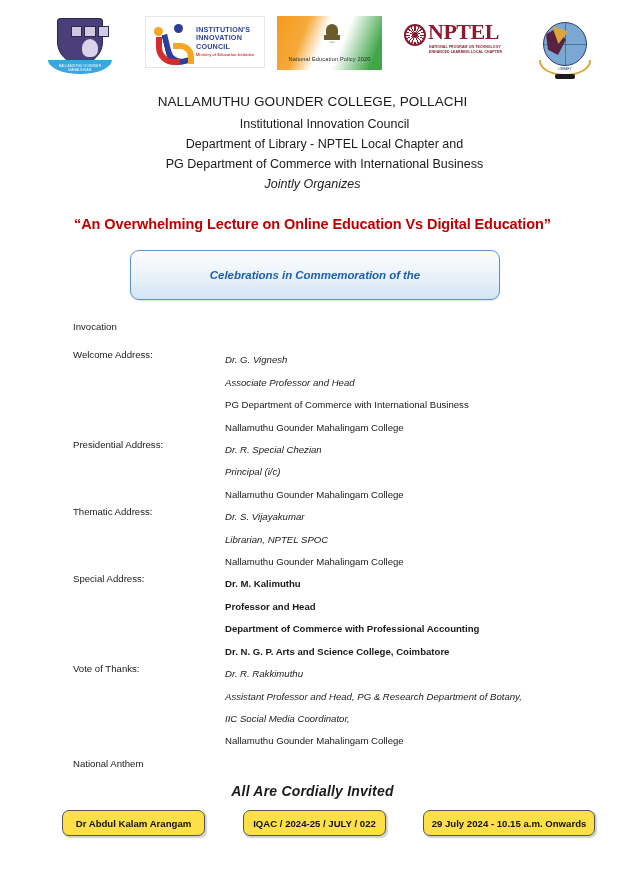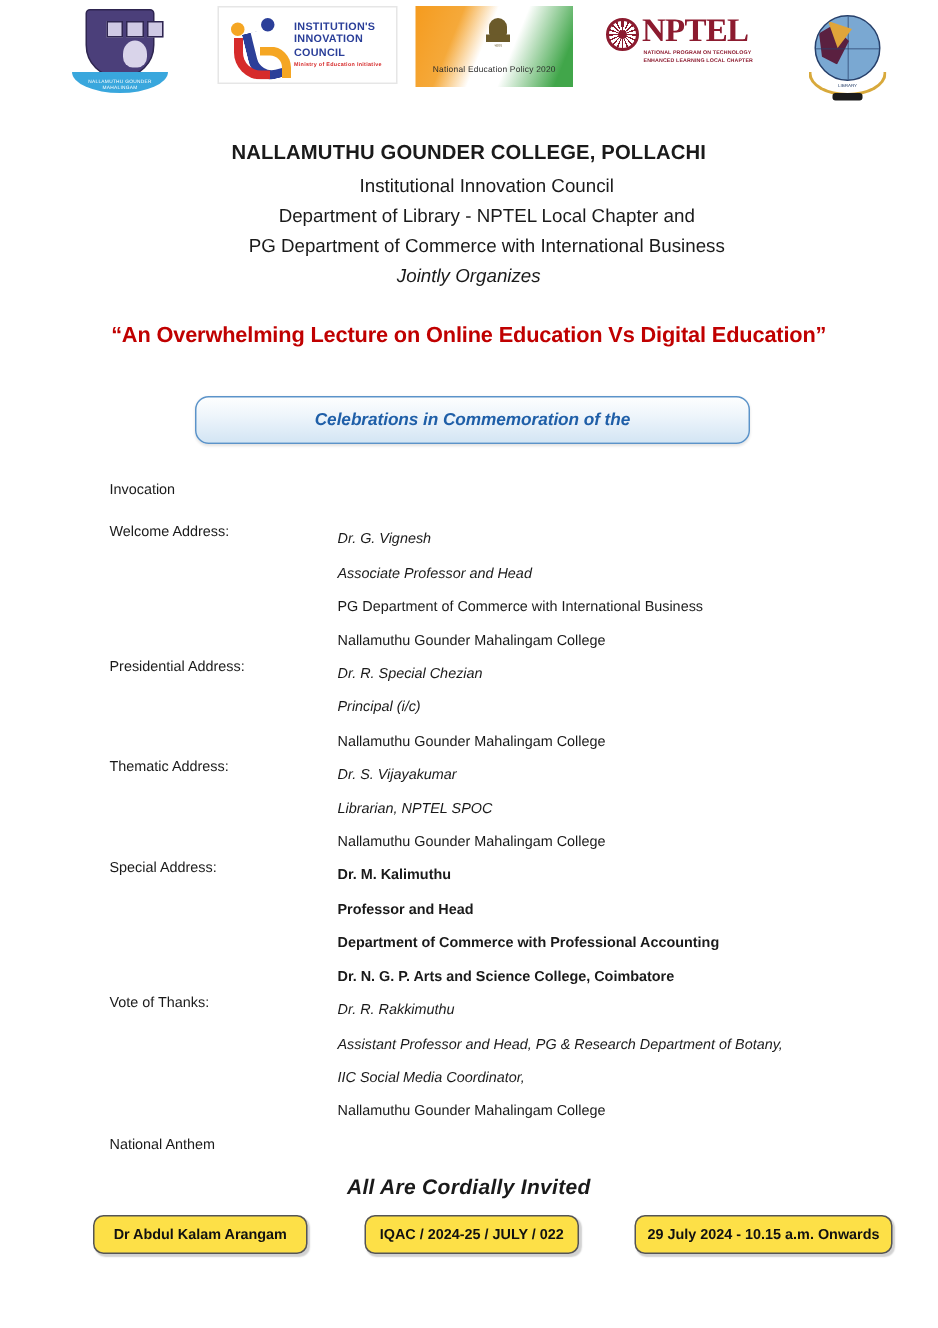--- a/index.html
+++ b/index.html
@@ -12,21 +12,21 @@
     height: 885px;
     position: relative;
     font-family: "Liberation Sans", sans-serif;
     color: #1a1a1a;
     overflow: hidden;
   }
 
   
   .logo-bar {
     position: absolute;
-    top: 4px;
+    top: 16px;
     left: 0;
     width: 514px;
     height: 68px;
   }
   .logo {
     position: absolute;
     top: 0;
   }
 
   
@@ -334,21 +334,21 @@
   
   .header-block {
     position: absolute;
     top: 94px;
     left: 0;
     width: 625px;
     text-align: center;
   }
   .college-name {
     font-size: 13.5px;
-    font-weight: bold;
+    font-weight: normal;
     letter-spacing: 0.1px;
     margin-bottom: 8px;
   }
   .org-line {
     font-size: 12.5px;
     margin-bottom: 6px;
     margin-left: 24px;
   }
   .jointly {
     font-size: 12.5px;
@@ -365,24 +365,24 @@
     text-align: center;
     font-size: 14.5px;
     font-weight: bold;
     color: #c00000;
     letter-spacing: -0.1px;
   }
 
   
   .nep-banner {
     position: absolute;
-    top: 264px;
+    top: 250px;
     left: 130px;
     width: 370px;
-    height: 32px;
+    height: 50px;
     border: 1.2px solid #5b93c9;
     border-radius: 9px;
     background: linear-gradient(to bottom, #fdfefe 0%, #eef5fb 40%, #d3e5f4 100%);
     box-sizing: border-box;
     display: flex;
     flex-direction: column;
     align-items: center;
     justify-content: center;
     box-shadow: 0 1px 2px rgba(0,0,0,.12);
   }

